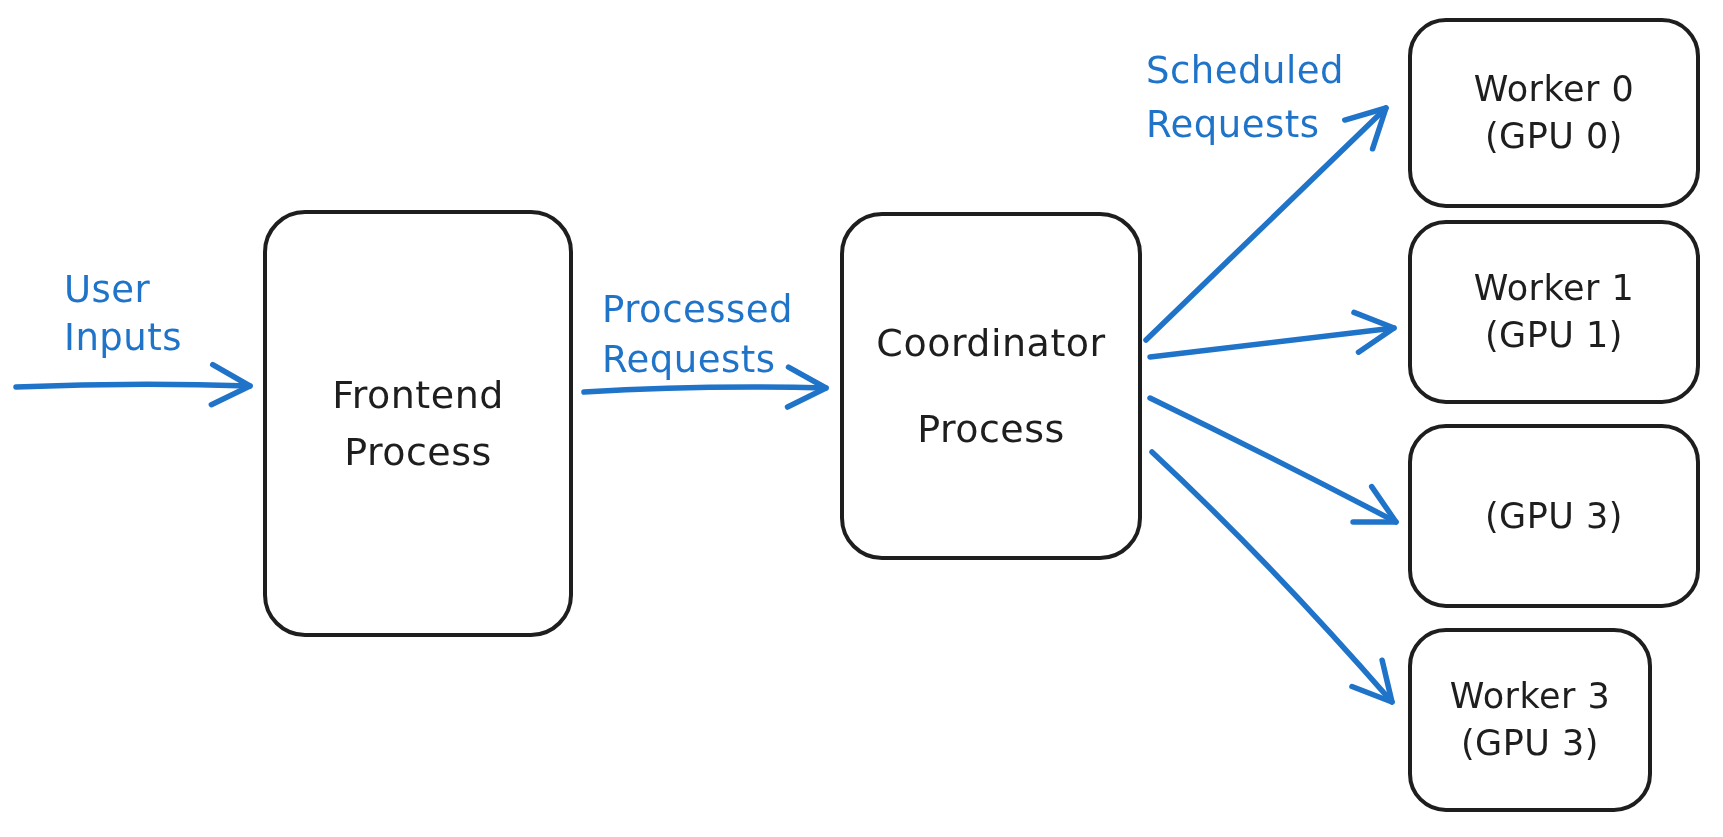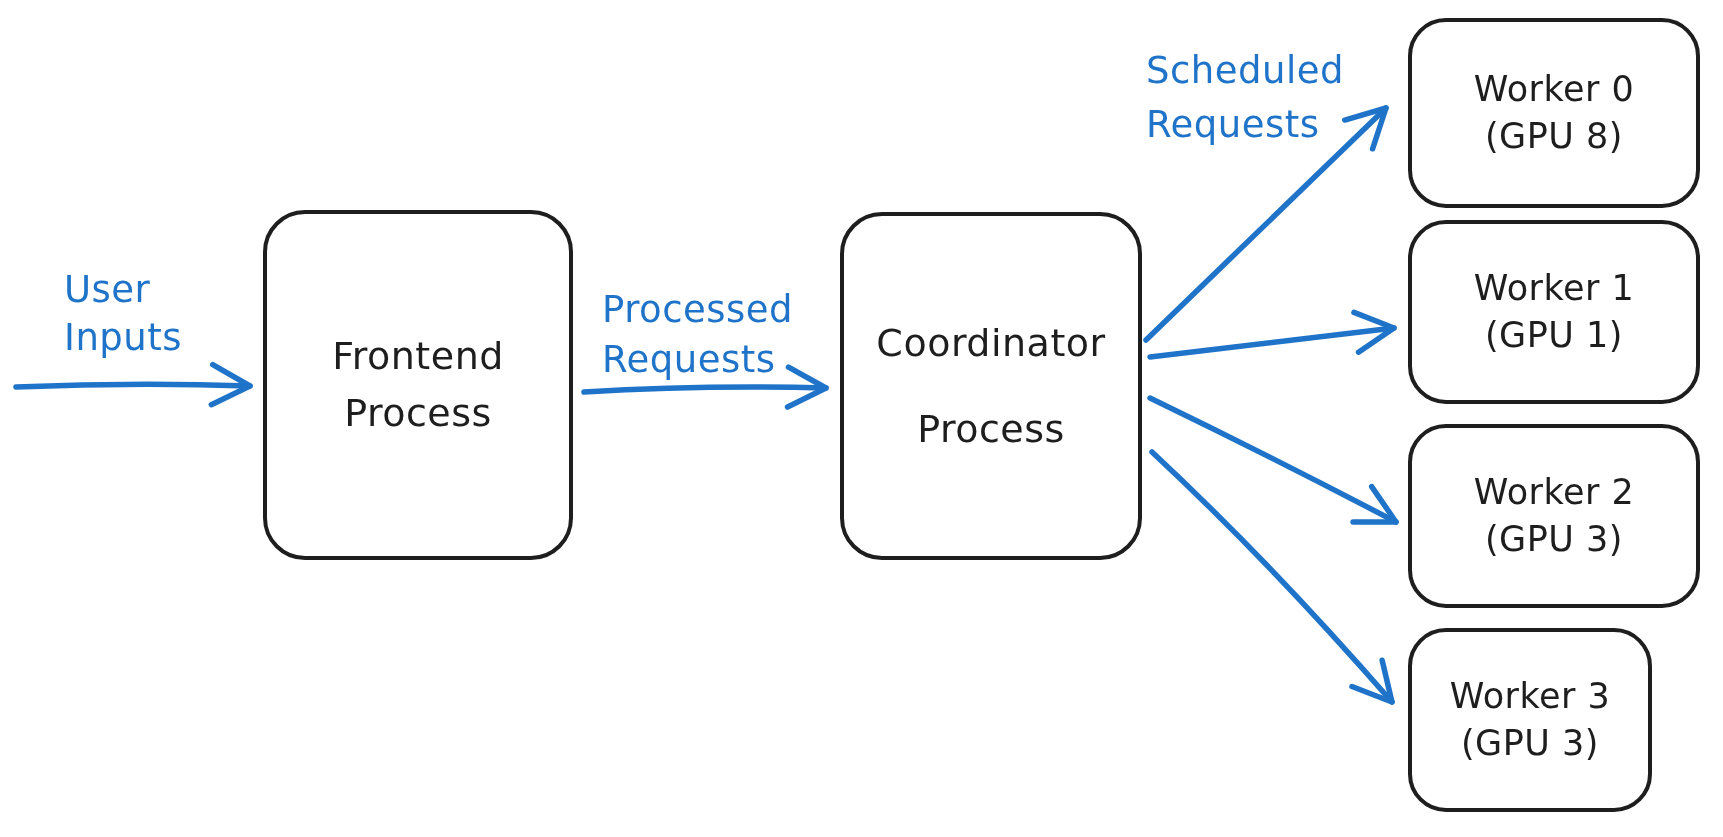--- a/index.html
+++ b/index.html
@@ -62,21 +62,21 @@
     font-weight: 500;
     letter-spacing: 0.5px;
     white-space: nowrap;
   }
   .flow-label .line { display: block; }
   .label-user      { left: 64px;  top: 266px; line-height: 48px; }
   .label-processed { left: 602px; top: 262px; line-height: 50px; margin-top: 23px; }
   .label-scheduled { left: 1146px; top: 44px; line-height: 54px; }
 
   
-  .frontend-box    { left: 263px;  top: 210px; width: 310px; height: 350px; }
+  .frontend-box    { left: 263px;  top: 210px; width: 310px; height: 427px; }
   .coordinator-box { left: 840px;  top: 212px; width: 302px; height: 348px; gap: 29px; }
   .worker-0 { left: 1408px; top: 18px;  width: 292px; height: 190px; }
   .worker-1 { left: 1408px; top: 220px; width: 292px; height: 184px; }
   .worker-2 { left: 1408px; top: 424px; width: 292px; height: 184px; }
   .worker-3 { left: 1408px; top: 628px; width: 244px; height: 184px; }
 </style>
 </head>
 <body>
 
 <div class="canvas">
@@ -124,28 +124,27 @@
     <span class="line">Frontend</span>
     <span class="line">Process</span>
   </div>
   <div class="node process-node coordinator-box">
     <span class="line">Coordinator</span>
     <span class="line">Process</span>
   </div>
 
   <div class="node worker-node worker-0">
     <span class="line">Worker 0</span>
-    <span class="line">(GPU 8)</span>
+    <span class="line">(GPU 0)</span>
   </div>
   <div class="node worker-node worker-1">
     <span class="line">Worker 1</span>
     <span class="line">(GPU 1)</span>
   </div>
   <div class="node worker-node worker-2">
-    <span class="line">Worker 2</span>
     <span class="line">(GPU 3)</span>
   </div>
   <div class="node worker-node worker-3">
     <span class="line">Worker 3</span>
     <span class="line">(GPU 3)</span>
   </div>
 
 </div>
 
 </body></html>

